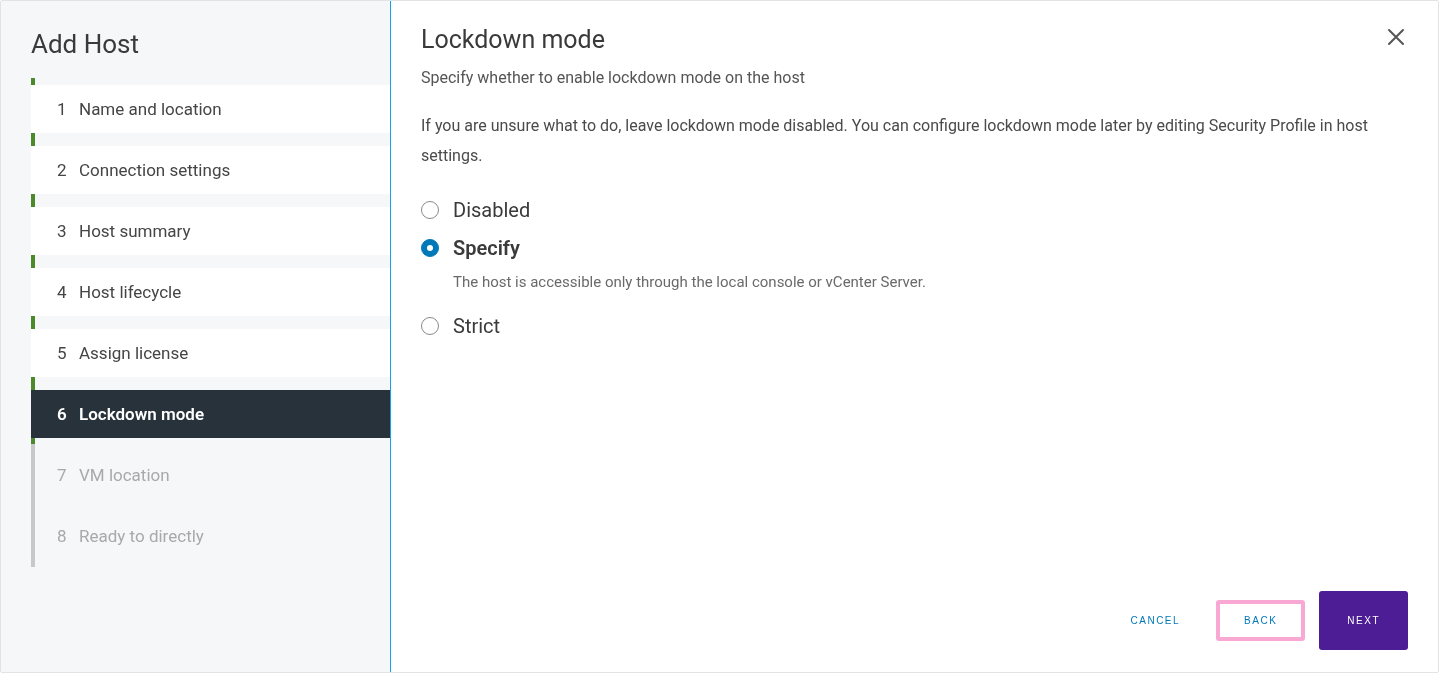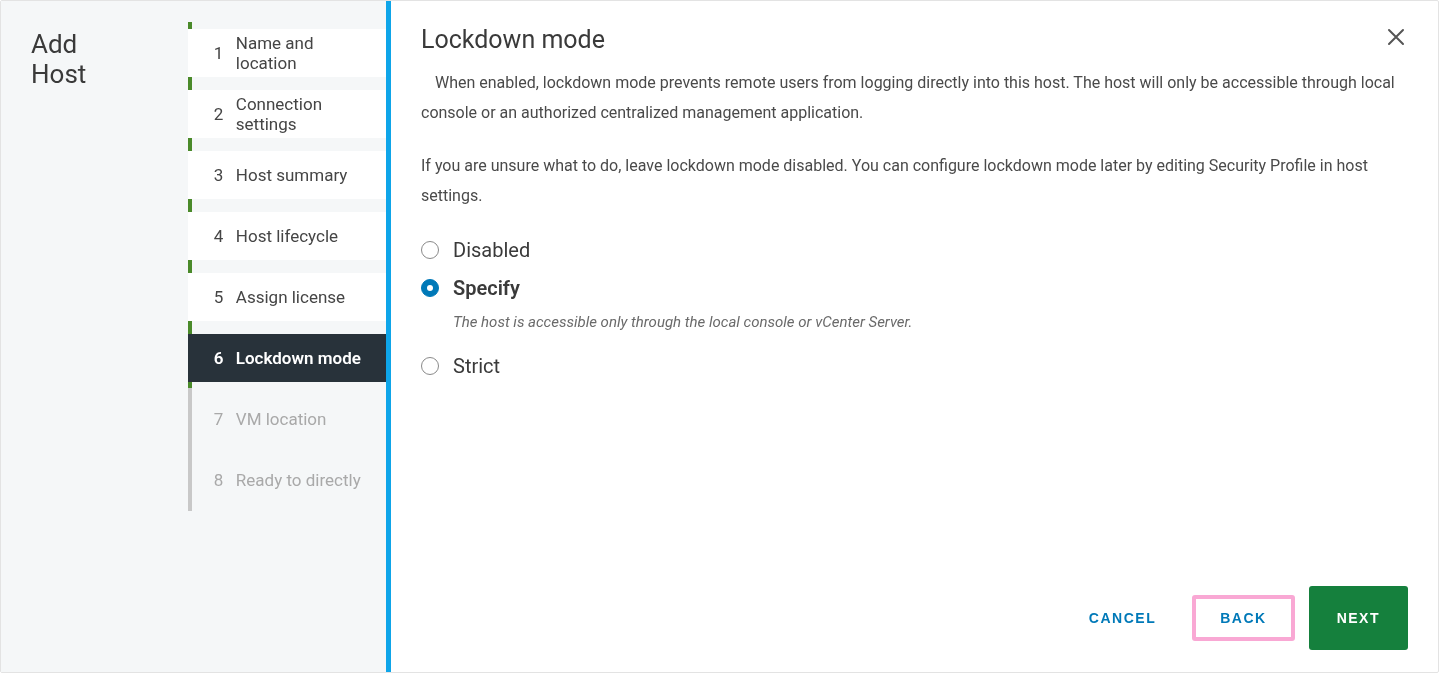--- a/index.html
+++ b/index.html
@@ -14,22 +14,23 @@
     .wizard {
       display: flex;
       height: 100%;
       border: 1px solid #e3e3e3;
       border-radius: 2px;
     }
     .sidebar {
       width: 390px;
       background: #f5f7f8;
       padding: 28px 0 28px 0;
-      border-right: 5px solid #0ea5e9;
-      display: flex;
+      border-right: 1px solid #0ea5e9;
+      display: flex;
+      flex-direction: column;
     }
     .sidebar-title {
       font-size: 26px;
       font-weight: 400;
       color: #3a3a3a;
       padding: 0 30px 26px 30px;
     }
     .steps {
       list-style: none;
       padding-left: 30px;
@@ -174,50 +175,49 @@
     }
     .radio-label.bold {
       font-weight: 600;
     }
     .radio-desc {
       font-size: 15px;
       color: #6a6a6a;
       padding-left: 32px;
       line-height: 1.6;
       margin-bottom: 20px;
-      font-style: italic;
     }
     .footer {
       margin-top: auto;
       display: flex;
       justify-content: flex-end;
       align-items: center;
       gap: 14px;
       padding-top: 20px;
     }
     .btn {
-      font-size: 14px;
+      font-size: 10px;
       letter-spacing: 1.5px;
-      font-weight: 700;
+      font-weight: 400;
       padding: 12px 22px;
       border-radius: 3px;
       cursor: pointer;
       border: none;
       background: transparent;
     }
     .btn-link {
       color: #0079b8;
     }
     .btn-outline {
       color: #0079b8;
       border: 4px solid #f9a8d4;
       padding: 11px 24px;
     }
     .btn-primary {
-      background: #15803d;
+      background: #4c1d95;
       color: #fff;
       padding: 24px 28px;
     }
   </style>
 </head>
 <body>
 
 <div class="wizard">
   <aside class="sidebar">
     <h1 class="sidebar-title">Add Host</h1>
@@ -275,21 +275,21 @@
 
   <main class="main">
     <div class="main-header">
       <h2 class="main-title">Lockdown mode</h2>
       <div class="close-btn">
         <svg width="18" height="18" viewBox="0 0 18 18">
             <path d="M2 2 L16 16 M16 2 L2 16" stroke="#555" stroke-width="2" fill="none" stroke-linecap="round"></path>
           </svg>
       </div>
     </div>
-    <p class="desc indented">When enabled, lockdown mode prevents remote users from logging directly into this host. The host will only be accessible through local console or an authorized centralized management application.</p>
+    <p class="subtitle">Specify whether to enable lockdown mode on the host</p>
     <p class="desc">If you are unsure what to do, leave lockdown mode disabled. You can configure lockdown mode later by editing Security Profile in host settings.</p>
 
     <div class="radio-group">
         <div class="radio-option">
           <div class="radio-row">
             <span class="radio-circle"></span>
             <span class="radio-label">Disabled</span>
           </div>
         </div>
         <div class="radio-option">

